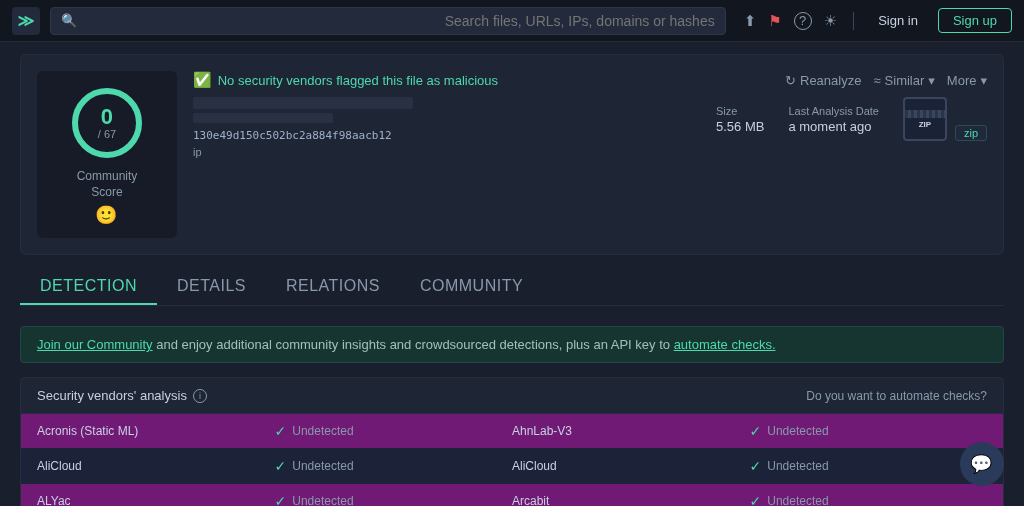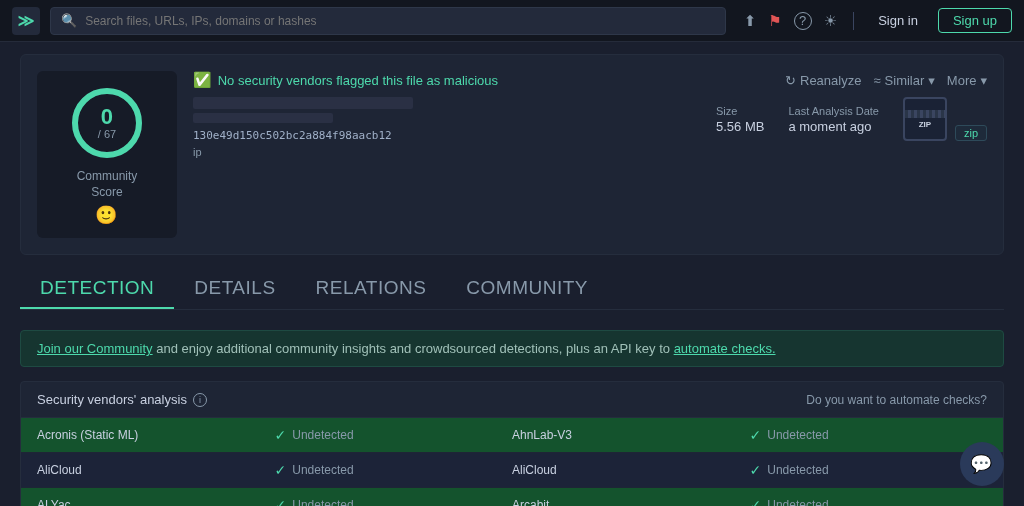--- a/index.html
+++ b/index.html
@@ -44,22 +44,23 @@
       display: flex;
       align-items: center;
       padding: 0 10px;
       gap: 8px;
     }
     .search-bar input {
       background: transparent;
       border: none;
       outline: none;
       color: #8899aa;
-      font-size: 12px;
+      font-size: 14px;
       flex: 1;
+      text-align: right;
     }
     .header-actions {
       display: flex;
       align-items: center;
       gap: 12px;
       margin-left: 8px;
     }
     .header-icon {
       color: #8899aa;
       font-size: 15px;
@@ -259,21 +260,21 @@
 
     
     .tabs {
       display: flex;
       gap: 0;
       border-bottom: 1px solid #252d3d;
       margin-bottom: 14px;
     }
     .tab {
       padding: 8px 20px;
-      font-size: 19px;
+      font-size: 16px;
       cursor: pointer;
       color: #8899aa;
       font-weight: 500;
       border-bottom: 2px solid transparent;
       letter-spacing: 0.5px;
     }
     .tab.active {
       color: #4dd9ac;
       border-bottom: 2px solid #4dd9ac;
     }
@@ -320,21 +321,21 @@
       color: #8899aa;
     }
     .vendor-table {
       width: 100%;
     }
     .vendor-row {
       display: grid;
       grid-template-columns: 1fr 1fr 1fr 1fr;
       padding: 9px 16px;
       border-bottom: 1px solid #1e2535;
-      background: #14532d;
+      background: #701a75;
       align-items: center;
     }
     .vendor-row:nth-child(even) {
       background: #1c2338;
     }
     .vendor-name {
       font-size: 12px;
       color: #c8d0e0;
     }
     .vendor-status {

